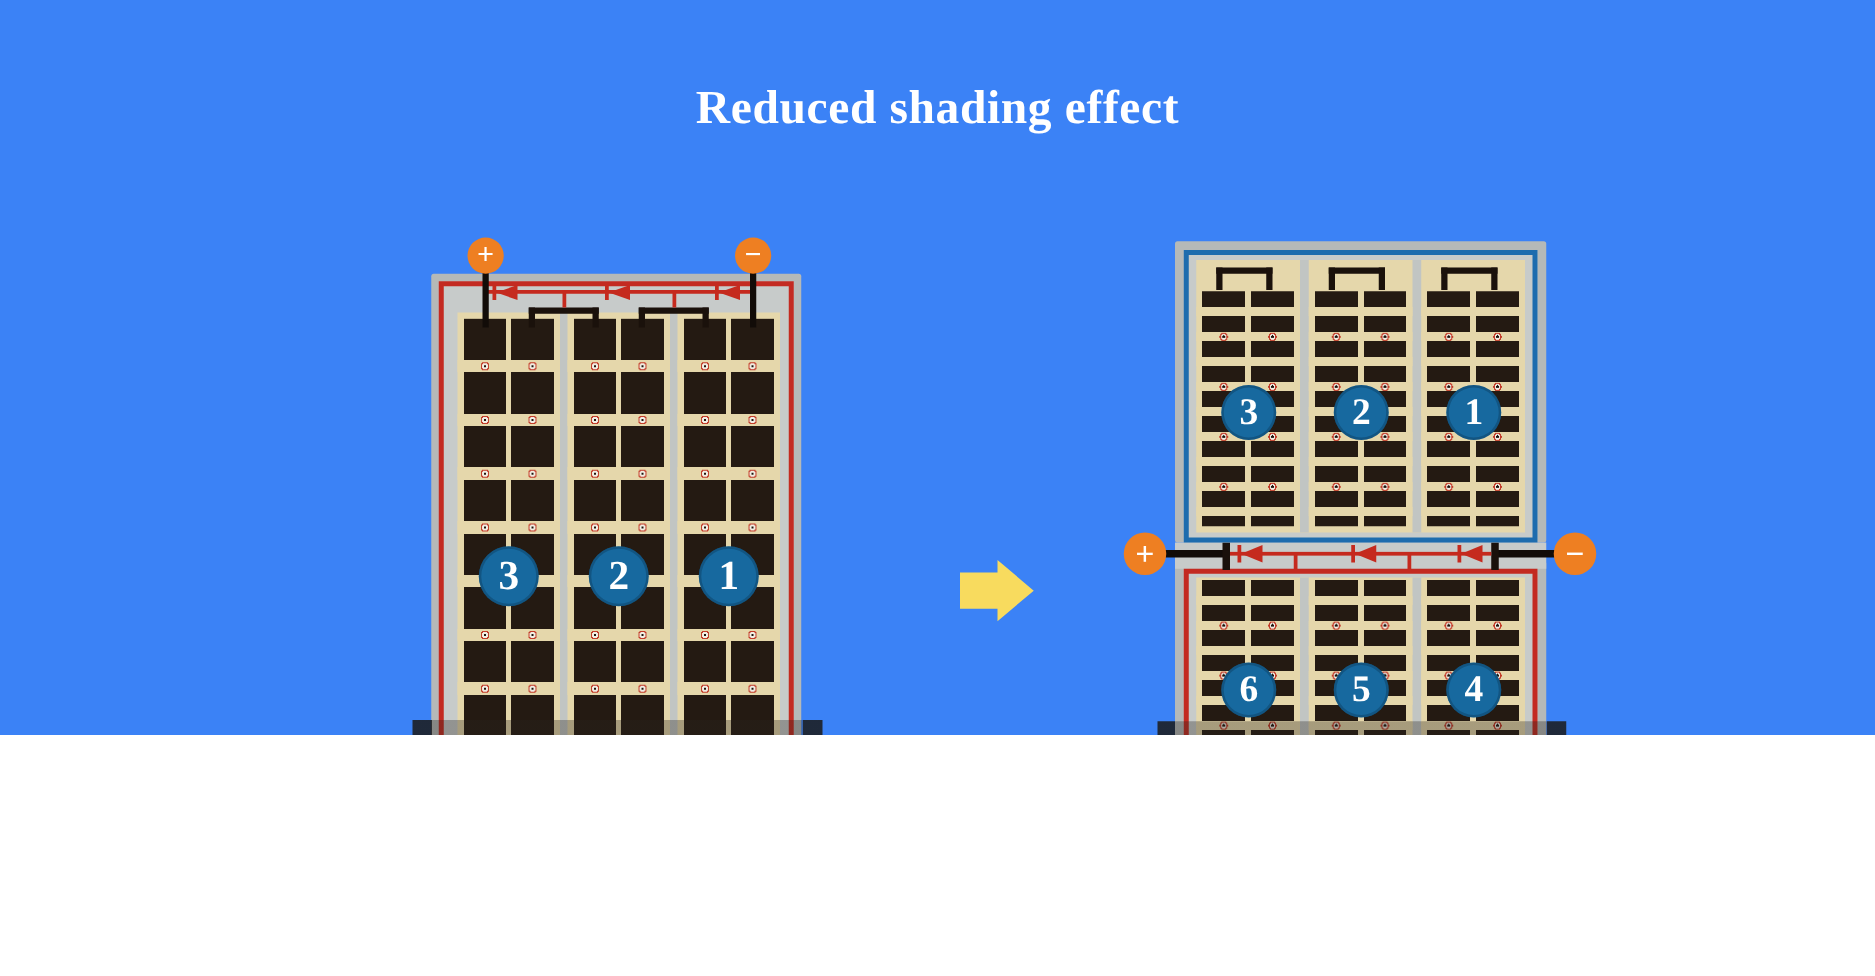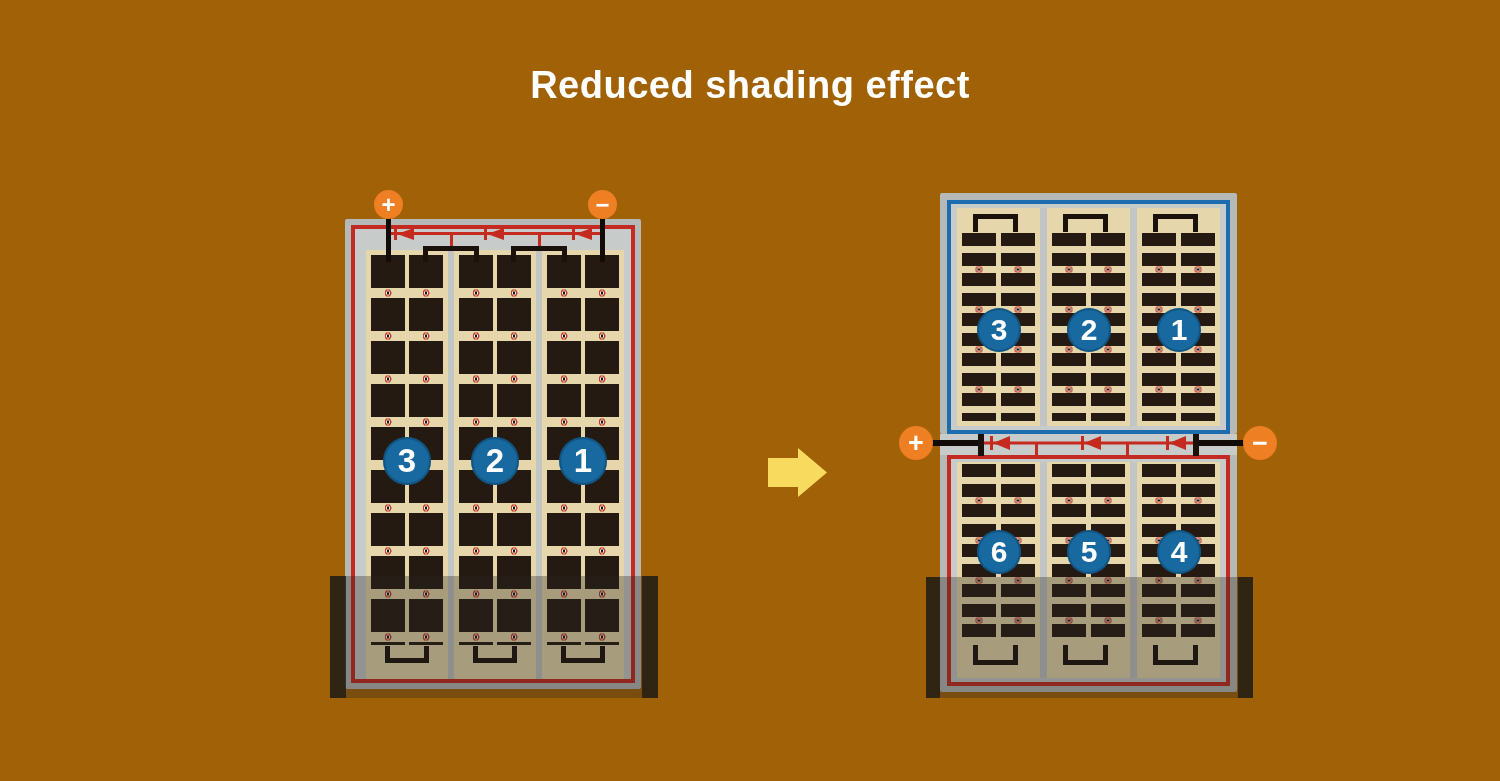--- a/index.html
+++ b/index.html
@@ -1,19 +1,19 @@
 <!DOCTYPE html>
 <html><head>
 <meta charset="utf-8">
 <style>
   html,body{margin:0;padding:0;}
   .stage{
-    position:relative; width:1500px; height:781px;
-    background:#a16207; overflow:hidden;
-    font-family:Liberation Sans, sans-serif;
+    position:relative; width:1500px; height:588px;
+    background:#3b82f6; overflow:hidden;
+    font-family:Liberation Serif, serif;
   }
   .title{
     position:absolute; left:0; top:64px; width:100%; margin:0;
     text-align:center; font-size:38px; font-weight:700; letter-spacing:.5px;
     color:#ffffff;
   }
   .frame{position:absolute; background:#b5b9b8; border-radius:2px;}
   .outline{position:absolute; box-sizing:border-box; background:#c7cbca;}
   .outline.red{border:4px solid #c32a21;}
   .outline.blue{border:4px solid #1d6cae;}

